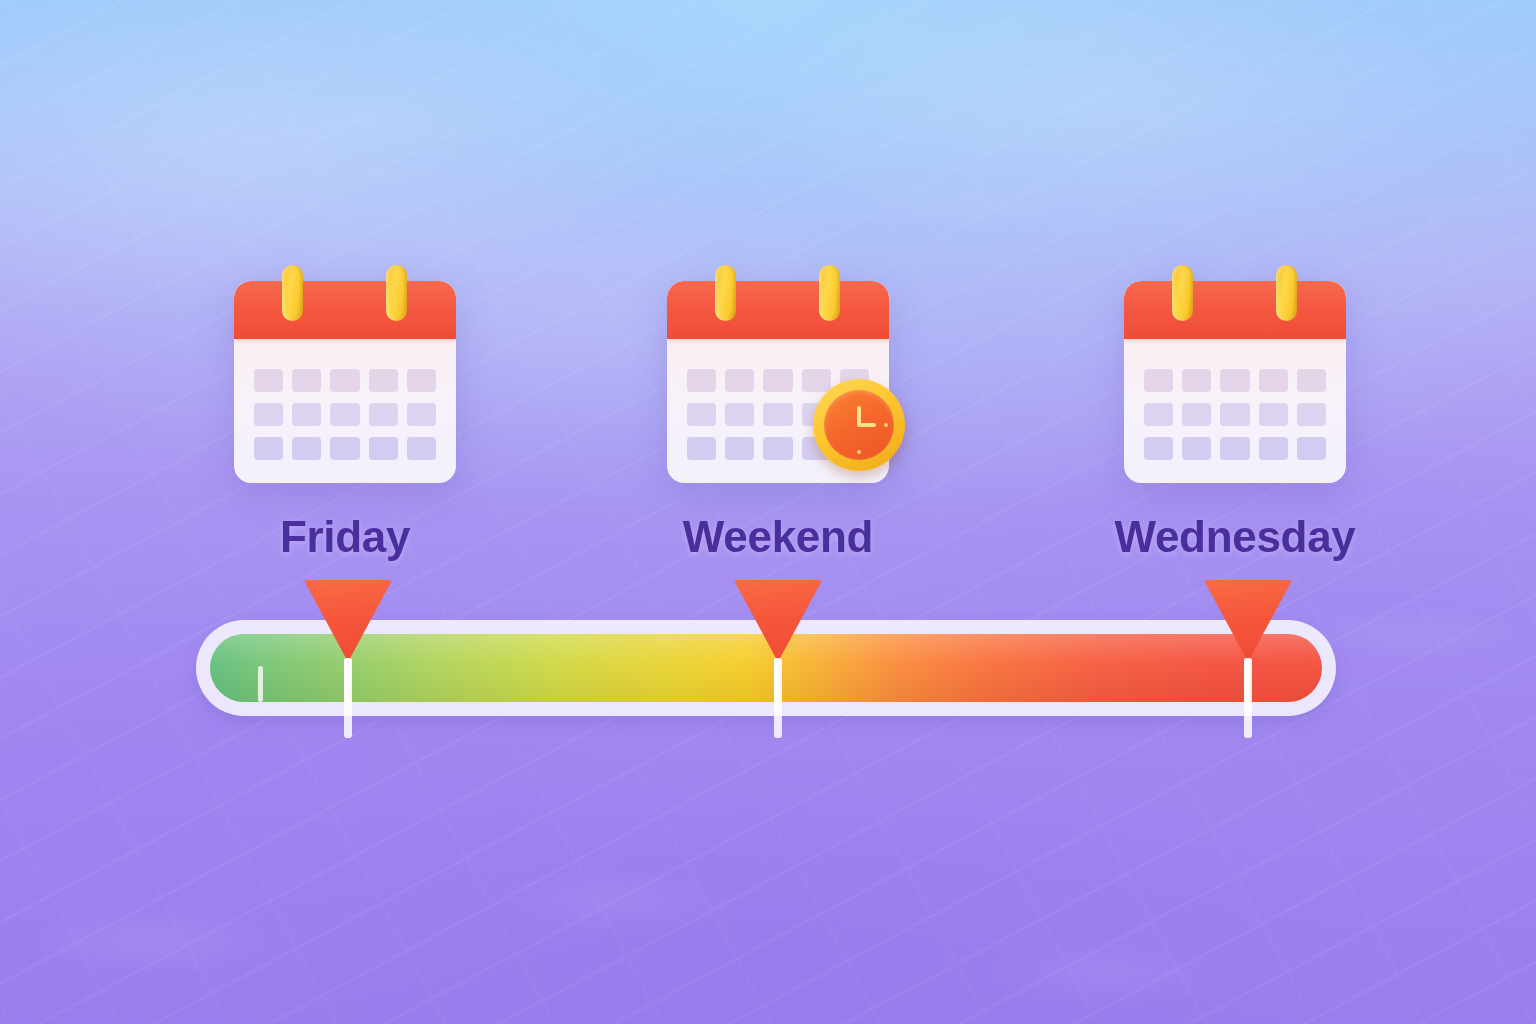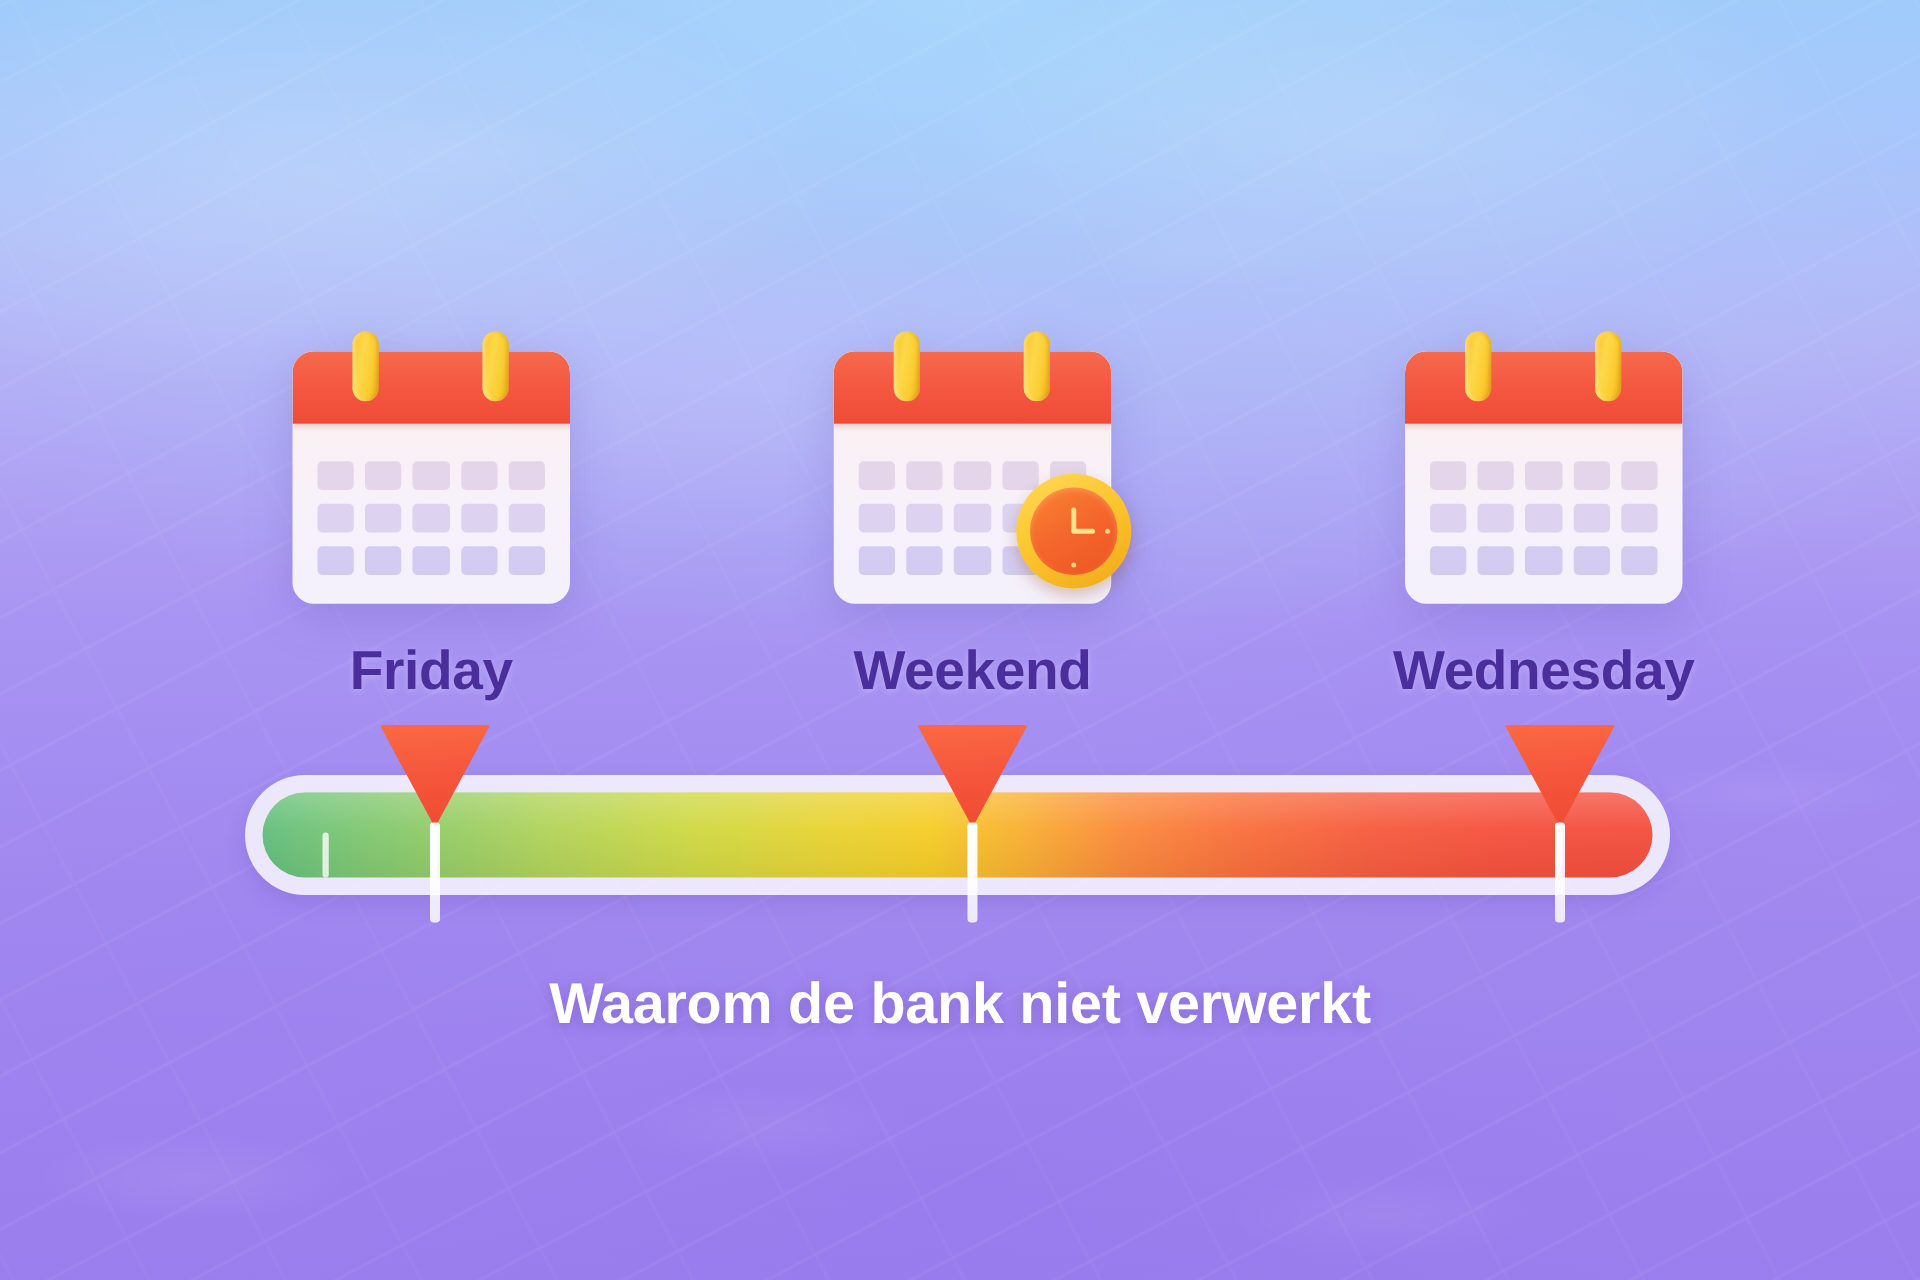--- a/index.html
+++ b/index.html
@@ -472,15 +472,14 @@
     <div class="marker" style="left:582px; top:-40px;">
       <div class="tri"></div>
       <div class="stem"></div>
     </div>
     <div class="marker" style="left:1052px; top:-40px;">
       <div class="tri"></div>
       <div class="stem"></div>
     </div>
   </div>
 
-  <div class="caption">Waarom de bank niet verwerkt</div>
 
 </div>
 
 </body></html>

